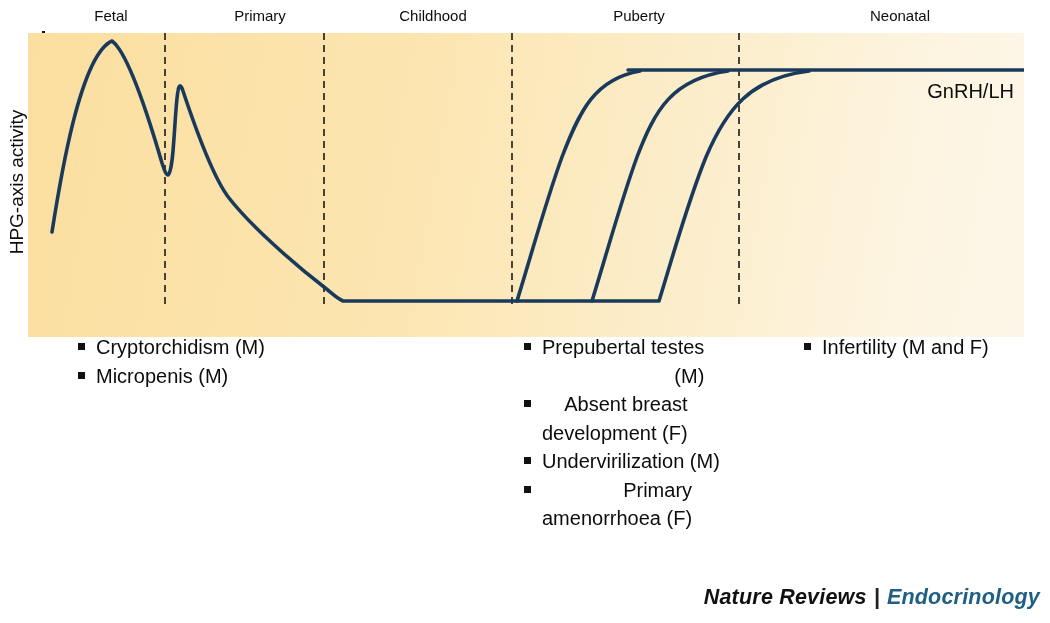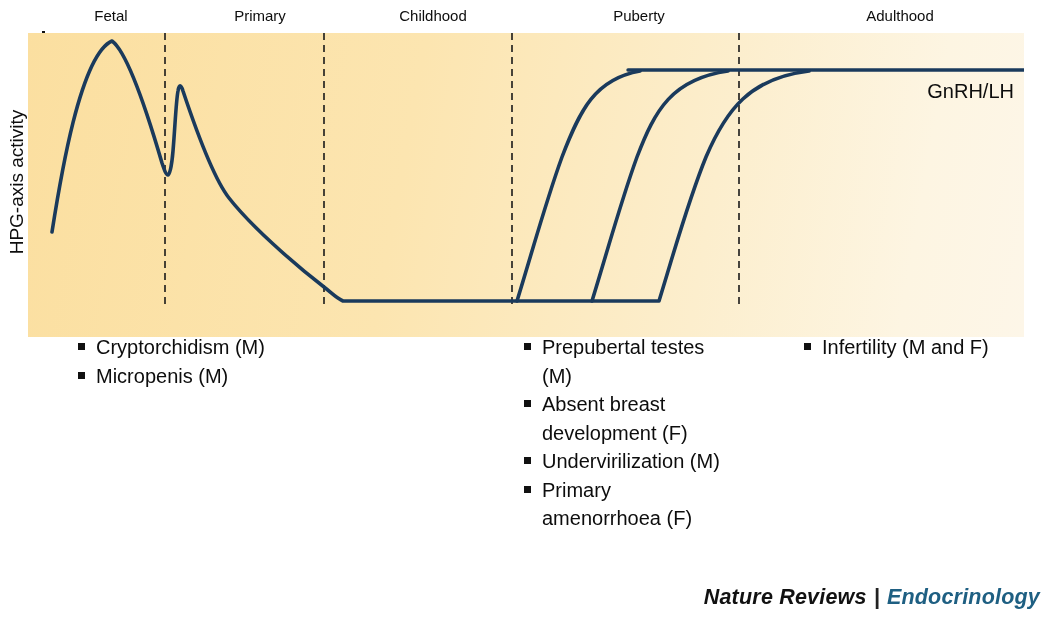--- a/index.html
+++ b/index.html
@@ -22,21 +22,21 @@
     position:absolute;left:42px;top:31px;width:2.5px;height:276px;background:#111;
   }
   #y-axis-label-wrap{
     position:absolute;left:-63px;top:171px;width:160px;text-align:center;
     transform:rotate(-90deg);font-size:19px;color:#0d0d0d;white-space:nowrap;
   }
   #curve-label{
     position:absolute;right:10px;top:47px;font-size:20px;color:#0d0d0d;white-space:nowrap;
   }
   
-  .anno-list{position:absolute;}
+  .anno-list{position:absolute;text-align:right;}
   .anno-item{display:flex;gap:11px;align-items:flex-start;}
   .bullet{
     width:7px;height:7px;background:#111;margin-top:10px;flex:0 0 auto;
   }
   .anno-text{
     font-size:20px;line-height:28.5px;white-space:pre-line;color:#0d0d0d;
   }
   #anno-group-fetal-neonatal{left:78px;top:333px;width:260px;}
   #anno-group-puberty{left:524px;top:333px;width:250px;}
   #anno-group-adulthood{left:804px;top:333px;width:246px;}
@@ -49,21 +49,21 @@
 </style>
 </head>
 <body>
 
 <div id="page">
 
   <span class="stage-label" style="left:111px">Fetal</span>
   <span class="stage-label" style="left:260px">Primary</span>
   <span class="stage-label" style="left:433px">Childhood</span>
   <span class="stage-label" style="left:639px">Puberty</span>
-  <span class="stage-label" style="left:900px">Adulthood</span>
+  <span class="stage-label" style="left:900px">Neonatal</span>
 
   <div id="y-axis-line"></div>
   <div id="y-axis-label-wrap">HPG-axis activity</div>
 
   <div id="plot">
     <svg width="996" height="272" viewBox="0 0 996 272">
 
       <line x1="137" y1="0" x2="137" y2="272" stroke-width="1.6" stroke-dasharray="7 5" stroke="#1a1a1a"></line>
       <line x1="296" y1="0" x2="296" y2="272" stroke-width="1.6" stroke-dasharray="7 5" stroke="#1a1a1a"></line>
       <line x1="484" y1="0" x2="484" y2="272" stroke-width="1.6" stroke-dasharray="7 5" stroke="#1a1a1a"></line>

